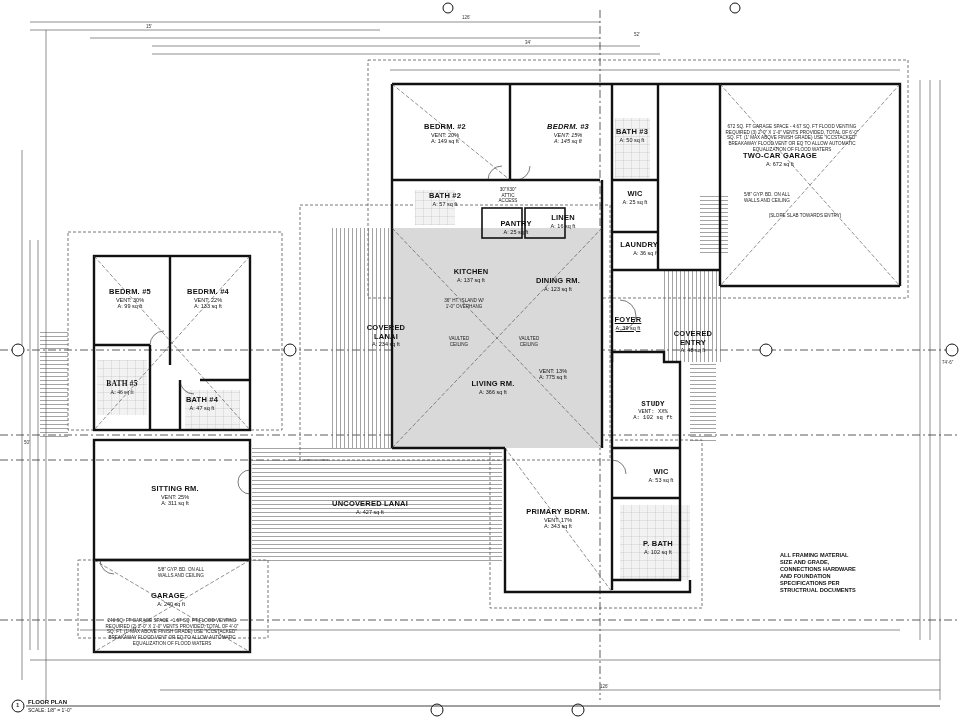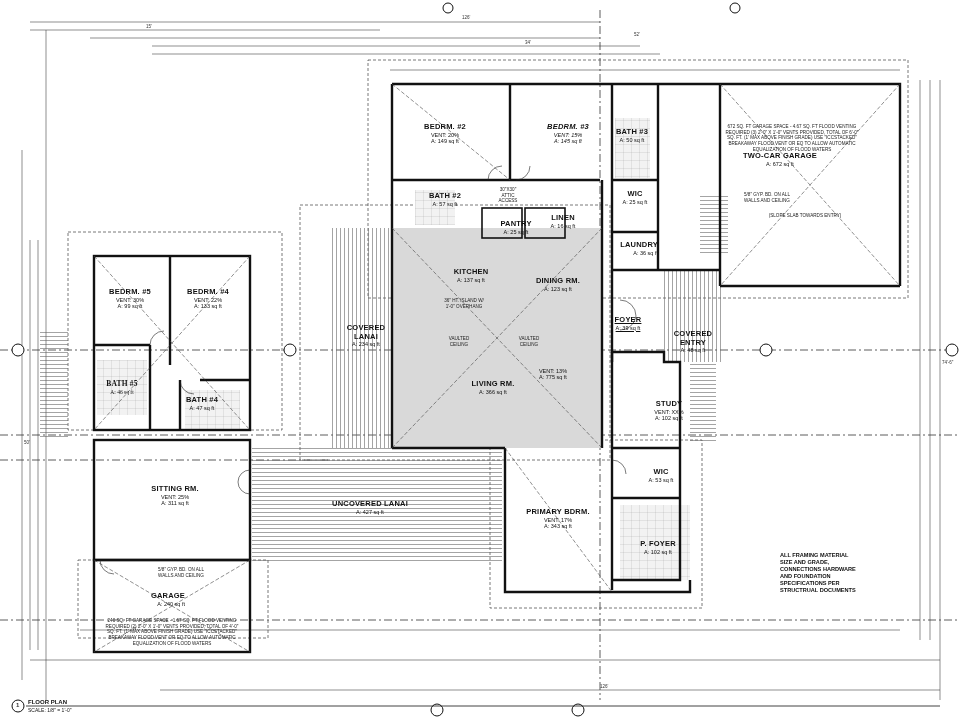--- a/index.html
+++ b/index.html
@@ -200,56 +200,56 @@
   <div class="a">A: 36 sq ft</div>
 </div>
 <div class="room" style="left:445px;top:268px;width:52px;text-align:center;">
   <div class="n">KITCHEN</div>
   <div class="a">A: 137 sq ft</div>
 </div>
 <div class="room" style="left:530px;top:277px;width:56px;">
   <div class="n">DINING RM.</div>
   <div class="a">A: 123 sq ft</div>
 </div>
-<div class="room" style="left:336px;top:324px;width:60px;">
+<div class="room" style="left:336px;top:324px;width:60px;padding-left:20px;">
   <div class="n">COVERED LANAI</div>
   <div class="a">A: 234 sq ft</div>
 </div>
 <div class="room" style="left:465px;top:380px;width:56px;">
   <div class="n">LIVING RM.</div>
   <div class="a">A: 366 sq ft</div>
 </div>
 <div class="room" style="left:528px;top:368px;width:50px;">
   <div class="v">VENT: 13%</div>
   <div class="a">A: 775 sq ft</div>
 </div>
 <div class="room" style="left:610px;top:316px;width:36px;text-decoration:underline;">
   <div class="n">FOYER</div>
   <div class="a">A: 39 sq ft</div>
 </div>
 <div class="room" style="left:660px;top:330px;width:66px;">
   <div class="n">COVERED ENTRY</div>
   <div class="a">A: 48 sq ft</div>
 </div>
-<div class="room" style="left:646px;top:400px;width:46px;">
+<div class="room" style="left:630px;top:400px;width:46px;font-family:Liberation Mono, monospace;">
   <div class="n">STUDY</div>
   <div class="v">VENT: XX%</div>
   <div class="a">A: 102 sq ft</div>
 </div>
 <div class="room" style="left:644px;top:468px;width:34px;">
   <div class="n">WIC</div>
   <div class="a">A: 53 sq ft</div>
 </div>
 <div class="room" style="left:525px;top:508px;width:66px;">
   <div class="n">PRIMARY BDRM.</div>
   <div class="v">VENT: 17%</div>
   <div class="a">A: 343 sq ft</div>
 </div>
 <div class="room" style="left:636px;top:540px;width:44px;">
-  <div class="n">P. FOYER</div>
+  <div class="n">P. BATH</div>
   <div class="a">A: 102 sq ft</div>
 </div>
 <div class="room" style="left:330px;top:500px;width:80px;">
   <div class="n">UNCOVERED LANAI</div>
   <div class="a">A: 427 sq ft</div>
 </div>
 <div class="room" style="left:100px;top:288px;width:60px;">
   <div class="n">BEDRM. #5</div>
   <div class="v">VENT: 30%</div>
   <div class="a">A: 99 sq ft</div>

